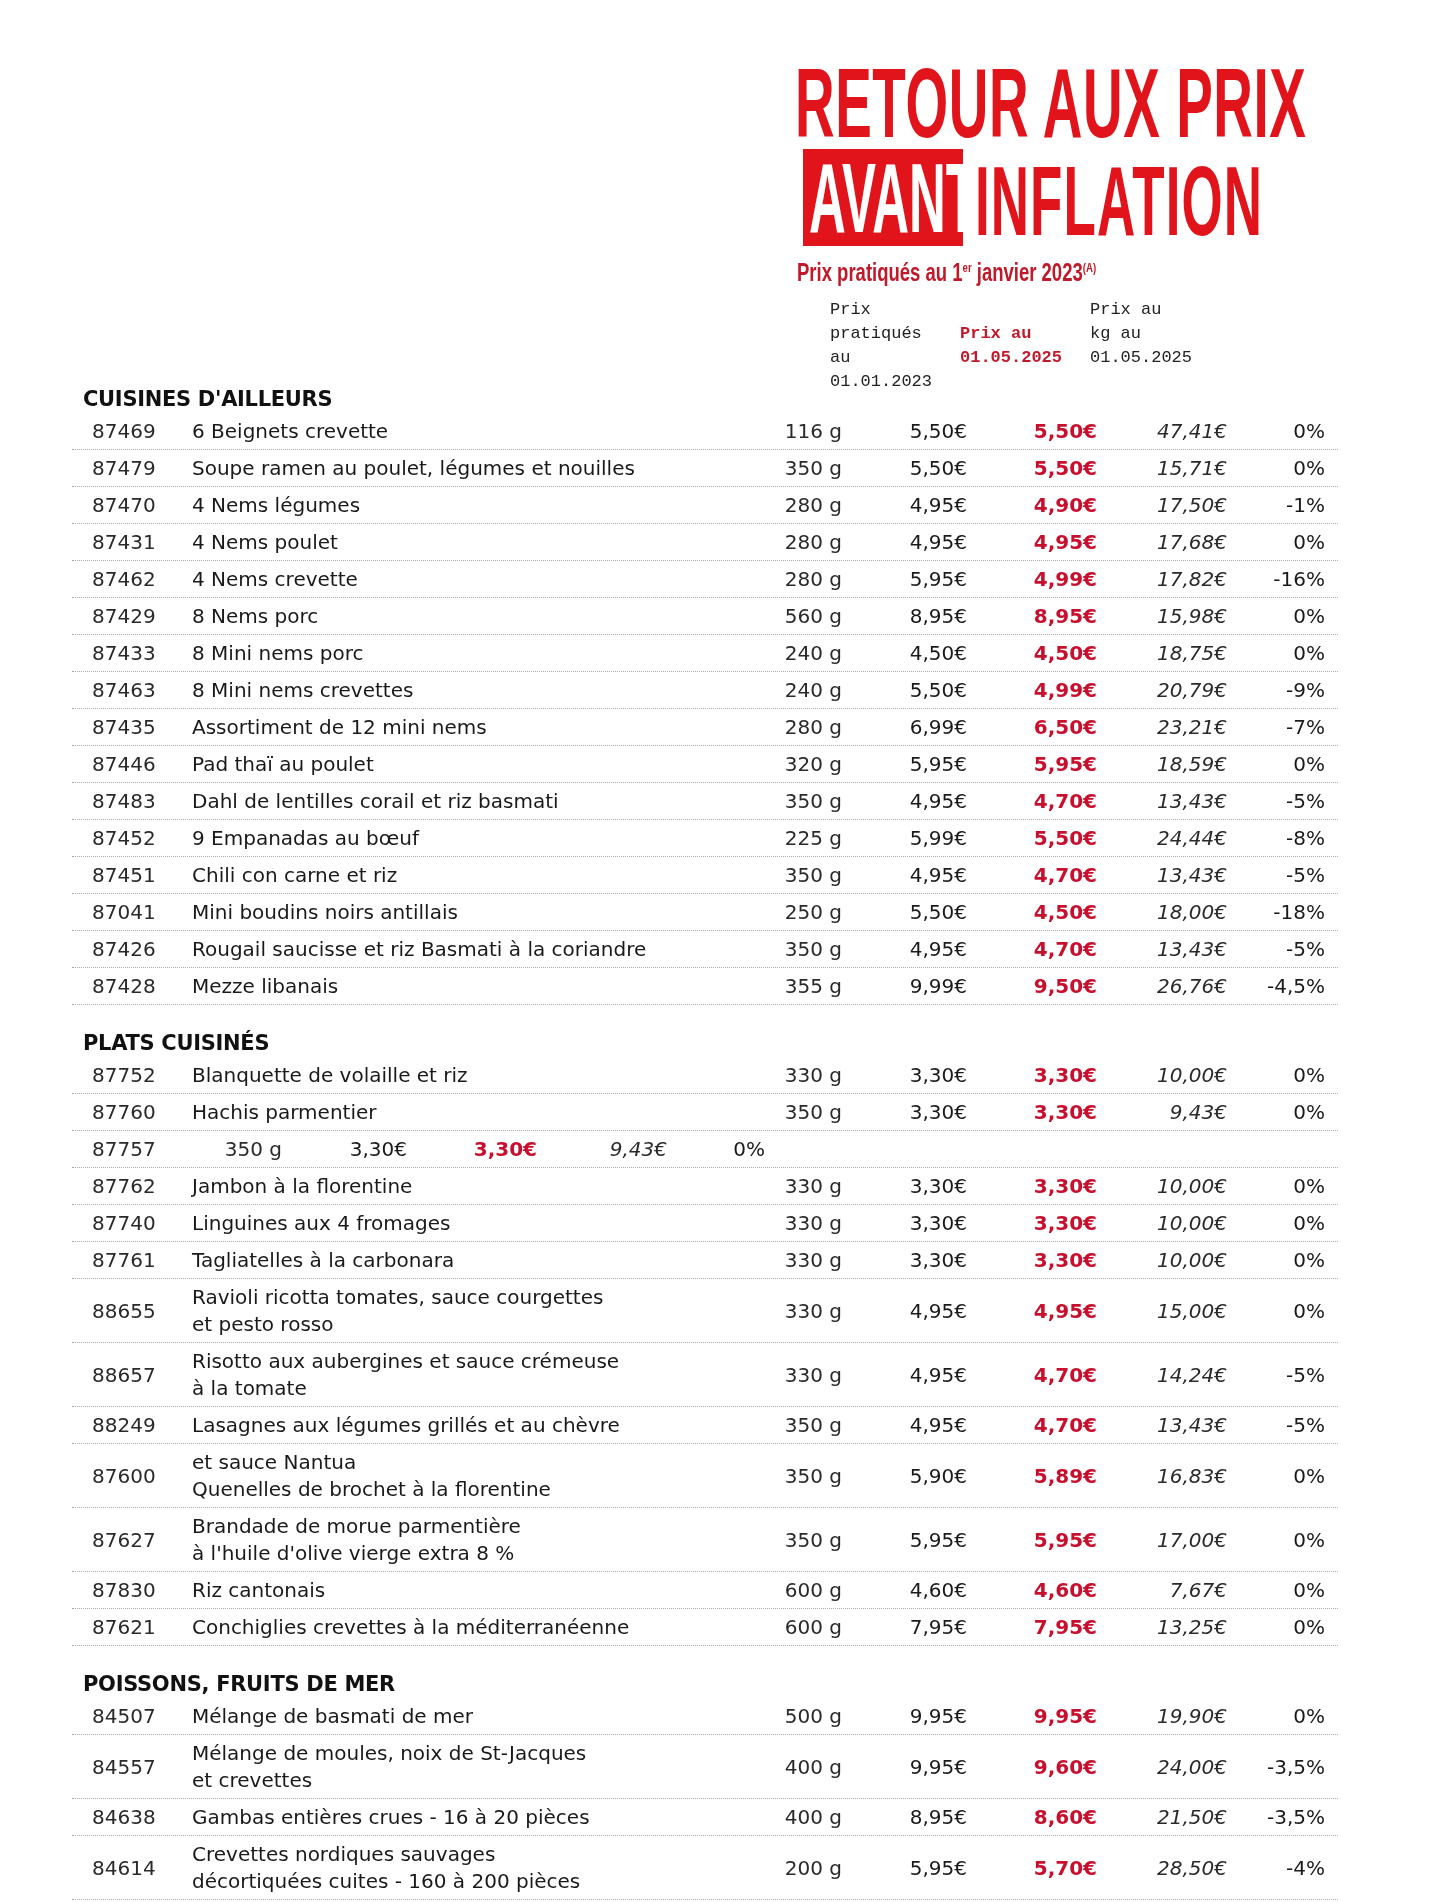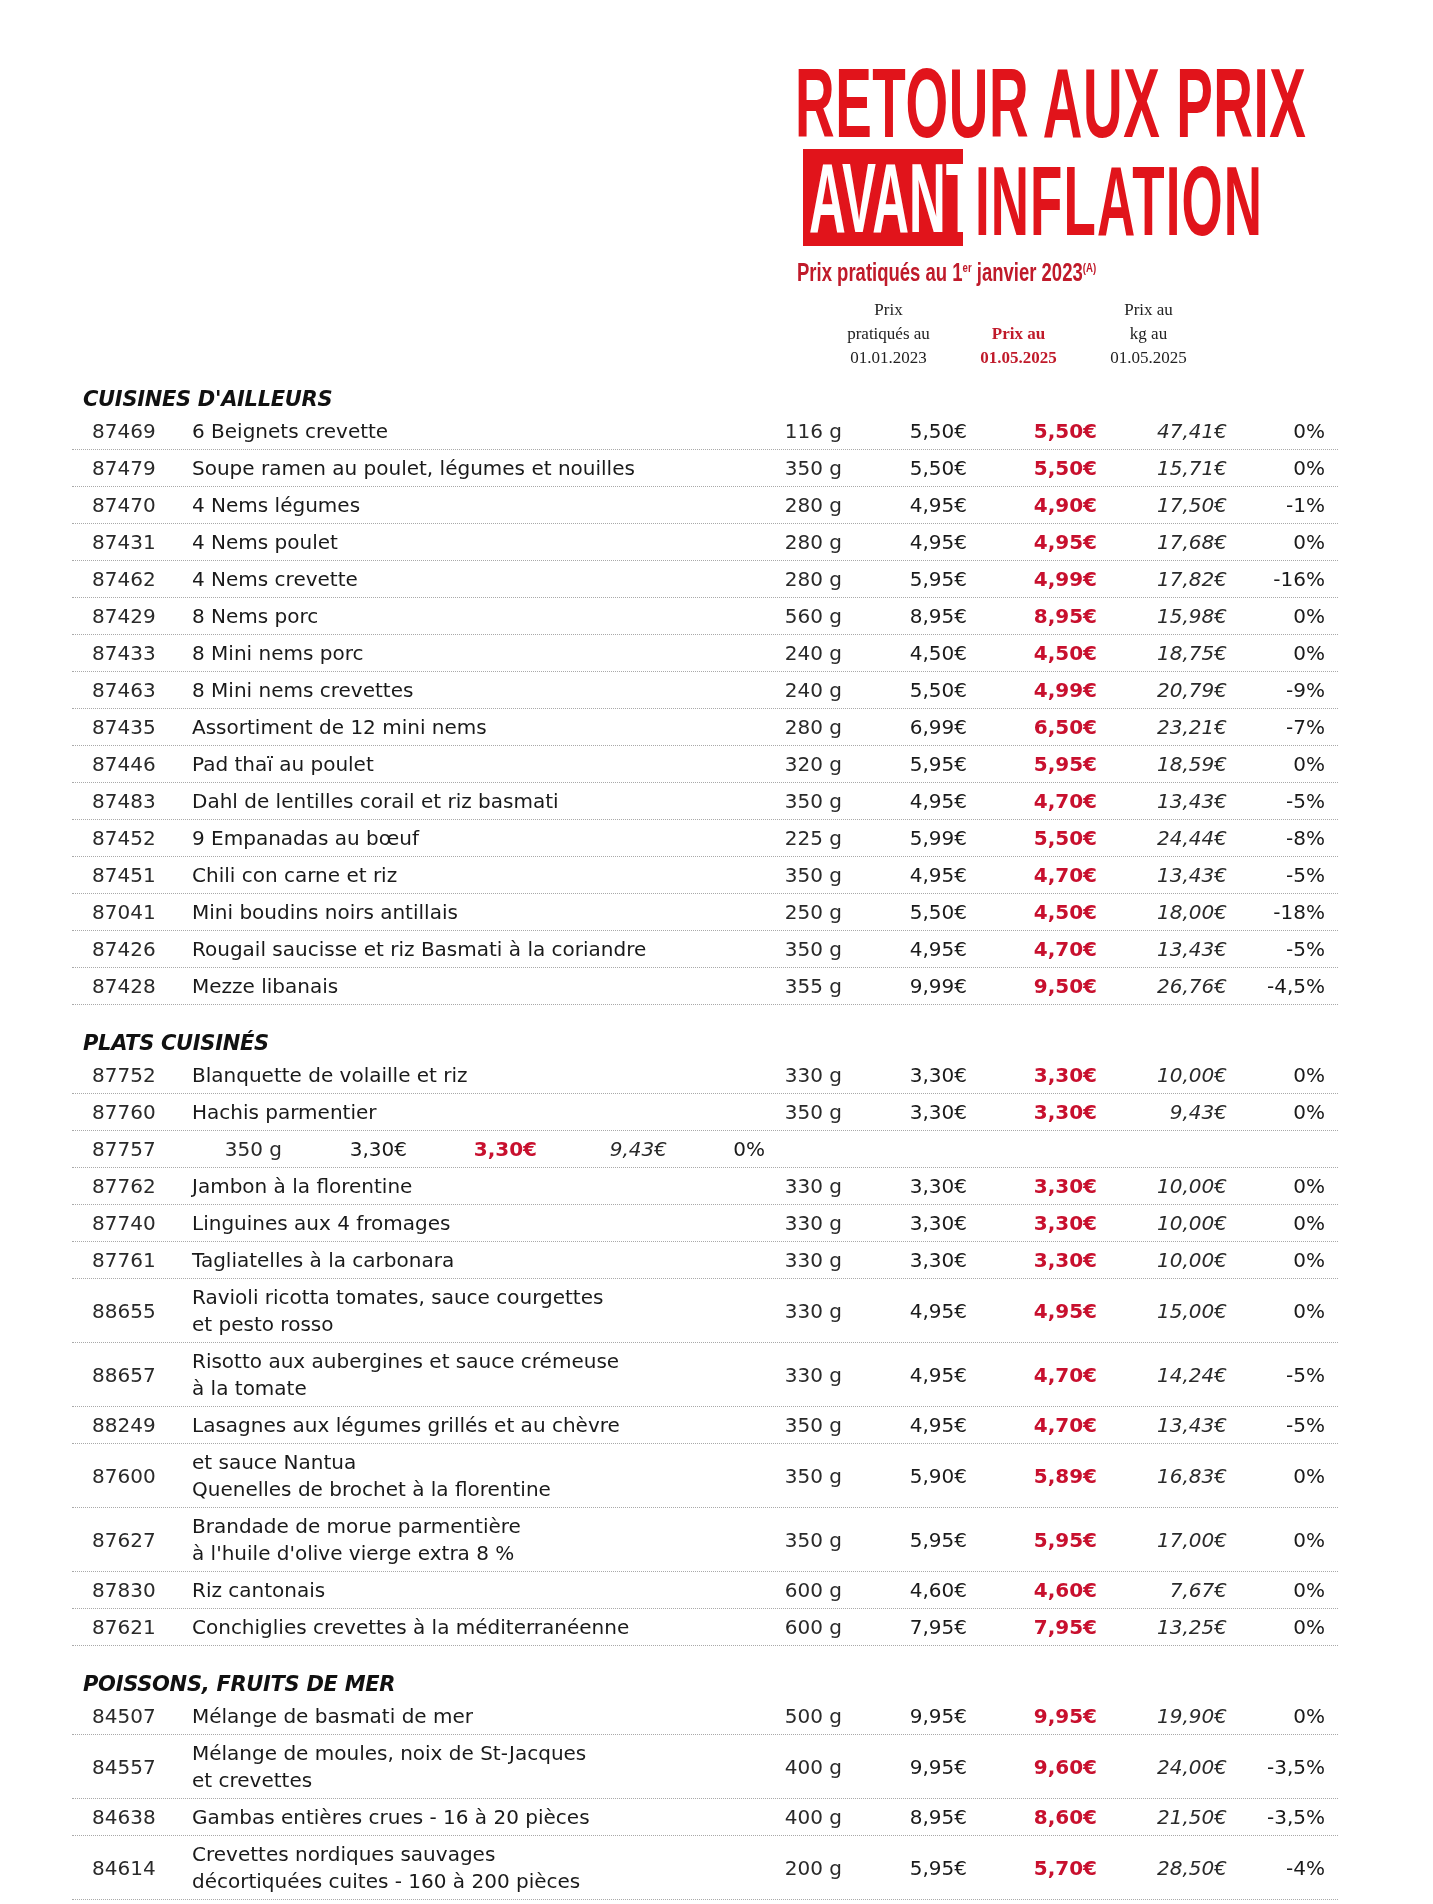--- a/index.html
+++ b/index.html
@@ -34,35 +34,34 @@
     }
     .subtitle {
       position: absolute; left: 2px; top: 200px;
       font-family: "Liberation Sans", sans-serif; font-weight: bold;
       font-size: 25px; color: #c01a2a;
       transform: scaleX(0.74); transform-origin: left top; white-space: nowrap;
     }
     .subtitle sup { font-size: 13px; }
 
     .col-head {
-      position: absolute; top: 298px; text-align: center;
-      font-family: Liberation Serif, serif; font-size: 17px; line-height: 24px;
+      position: absolute; top: 298px; text-align: left;
+      font-family: Liberation Mono, monospace; font-size: 17px; line-height: 24px;
       color: #222;
     }
     .col-head.red { color: #c01a2a; font-weight: bold; }
     .ch-old { left: 830px; width: 117px; }
     .ch-new { left: 960px; width: 117px; }
     .ch-kg  { left: 1090px; width: 117px; }
 
     .table { position: absolute; left: 72px; top: 385px; width: 1266px; }
     .section-title {
       font-family: "DejaVu Sans", sans-serif; font-weight: bold; font-size: 21px;
       color: #111; padding-left: 11px; height: 28px; line-height: 28px;
       letter-spacing: -0.3px;
-      font-style: italic;
     }
     .section-title.gap { margin-top: 24px; }
     .row {
       display: flex; align-items: center; height: 36px;
       border-bottom: 1.5px dotted #a9a9a9;
       font-family: "DejaVu Sans", sans-serif; font-size: 20px; color: #1a1a1a;
     }
     .row.tall { height: 63px; }
     .row .code { width: 120px; padding-left: 20px; box-sizing: border-box; color: #2a2a2a; }
     .row .name { width: 560px; line-height: 27px; }

